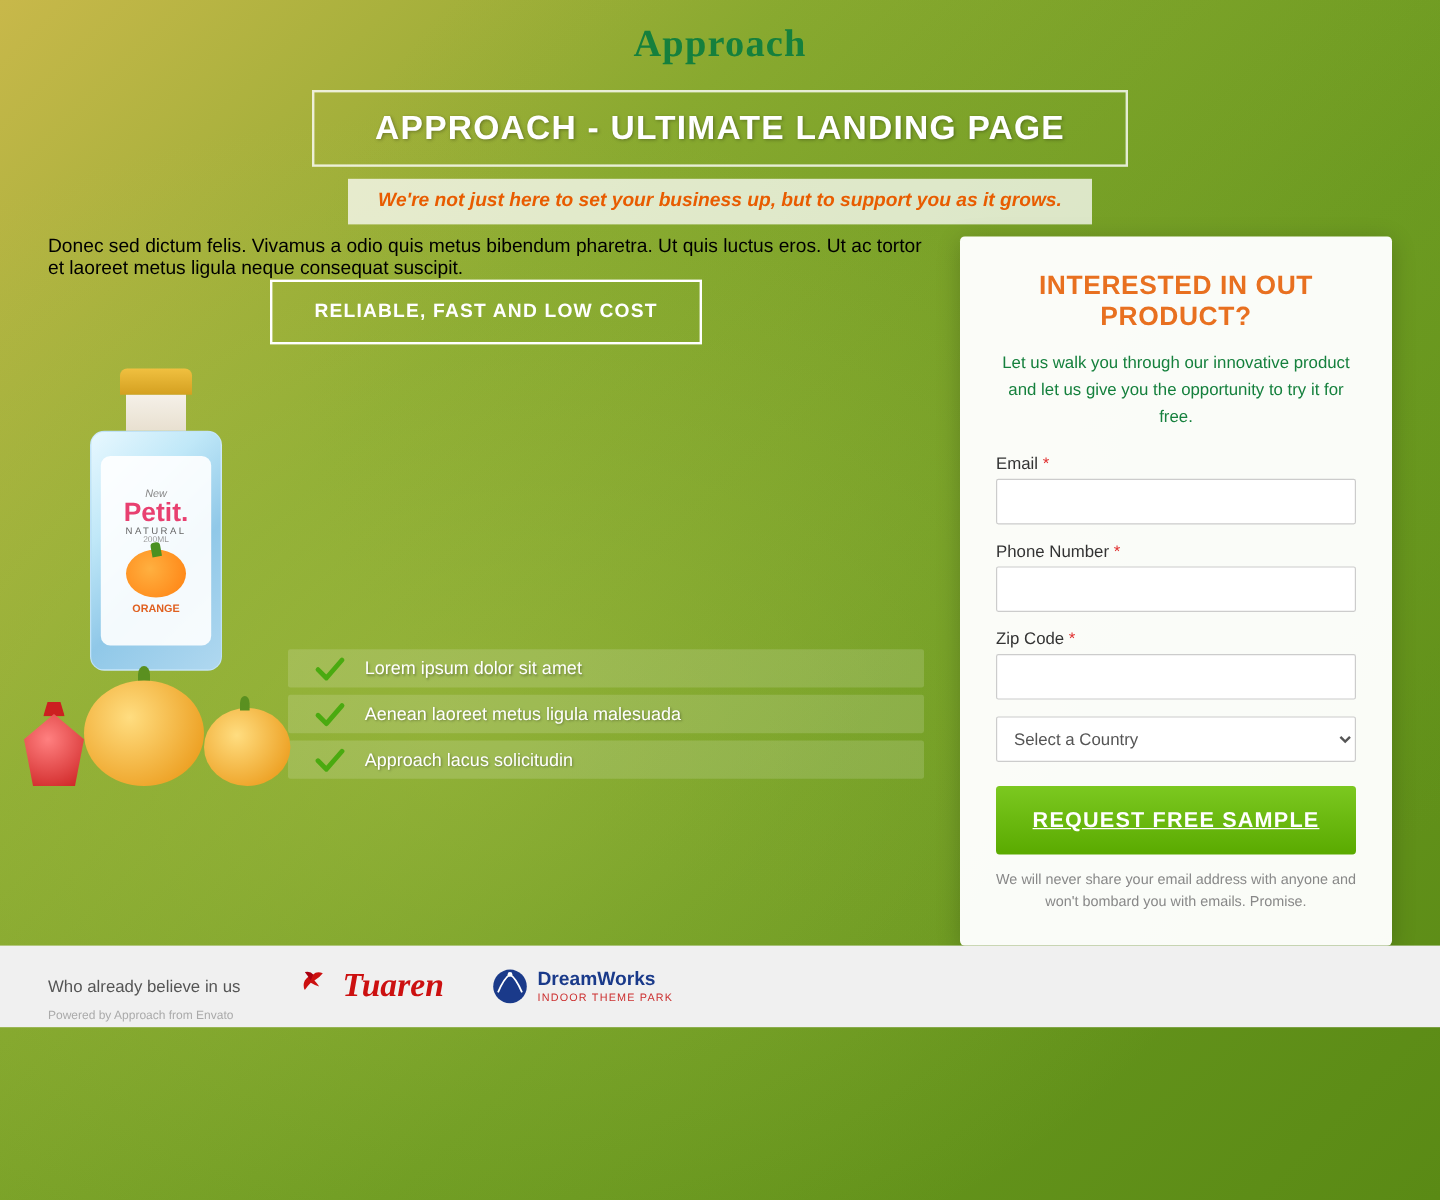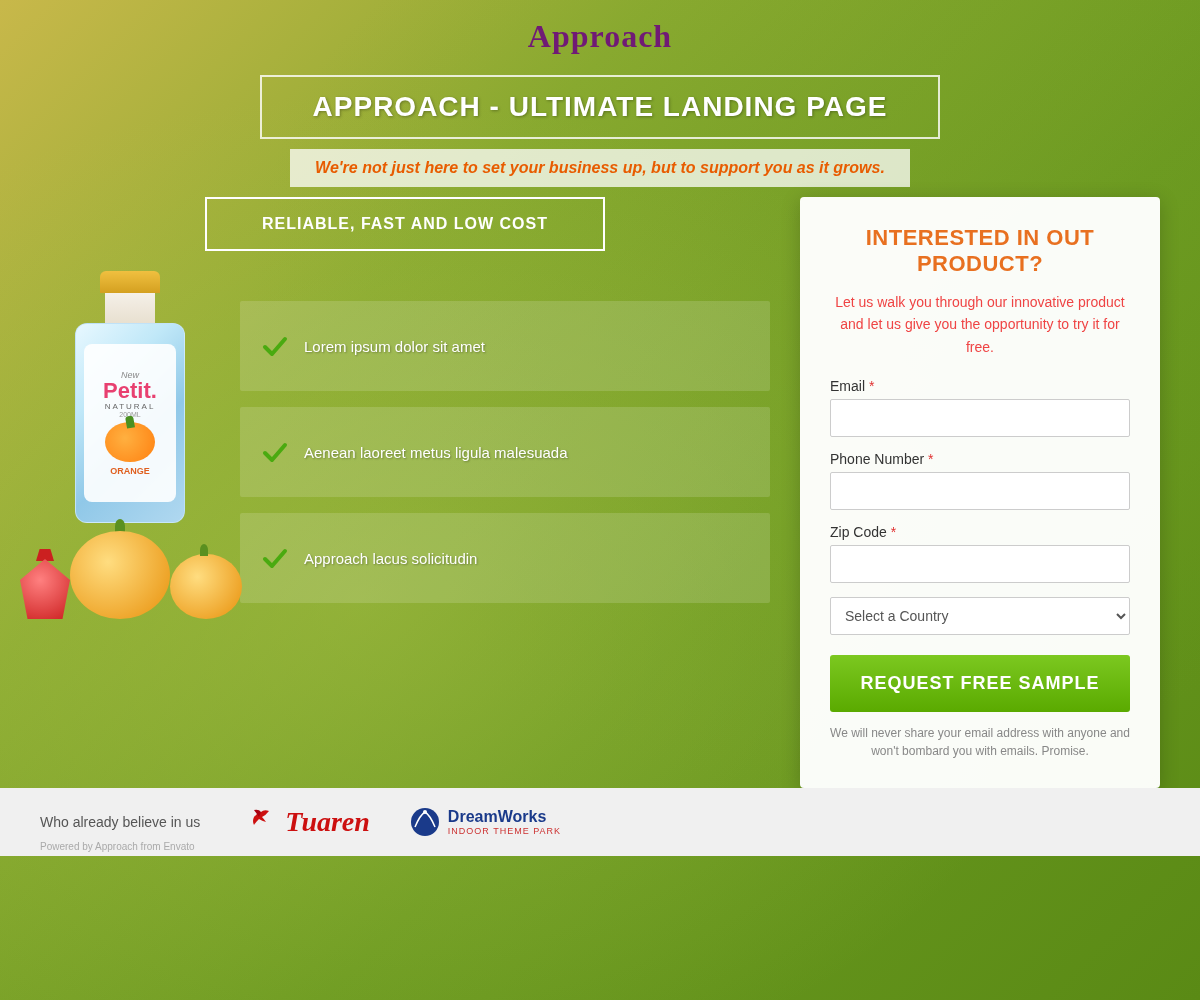--- a/index.html
+++ b/index.html
@@ -30,21 +30,21 @@
     .header {
       position: relative;
       z-index: 10;
       text-align: center;
       padding: 18px 0 10px;
     }
     .header .logo {
       font-family: 'Brush Script MT', cursive;
       font-size: 32px;
       font-weight: bold;
-      color: #701a75;
+      color: #15803d;
       letter-spacing: 1px;
     }
 
     
     .headline-box {
       position: relative;
       z-index: 10;
       margin: 10px auto;
       border: 2px solid rgba(255,255,255,0.8);
       width: 680px;
@@ -78,21 +78,21 @@
     .cta-btn {
       display: block;
       margin: 0 auto 20px;
       border: 2px solid #fff;
       background: transparent;
       color: #fff;
       font-size: 16px;
       font-weight: bold;
       letter-spacing: 1px;
       padding: 16px 30px;
-      width: 400px;
+      width: 360px;
       cursor: pointer;
       text-align: center;
     }
 
     
     .bottle {
       position: relative;
       width: 120px;
       height: 280px;
       margin-left: 30px;
@@ -165,22 +165,22 @@
       height: 12px;
       background: #4a9020;
       border-radius: 3px 3px 0 0;
       transform: translateX(-50%) rotate(-10deg);
     }
     .feature-item {
       display: flex;
       align-items: center;
       gap: 14px;
       background: rgba(255,255,255,0.15);
-      padding: 30px 20px;
-      margin-bottom: 16px;
+      padding: 1px 20px;
+      margin-bottom: 6px;
       border-radius: 2px;
     }
     .check-icon {
       width: 30px;
       height: 30px;
       flex-shrink: 0;
       display: flex;
       align-items: center;
       justify-content: center;
     }
@@ -227,21 +227,21 @@
     }
     .form-title {
       color: #e87020;
       font-size: 22px;
       font-weight: bold;
       text-align: center;
       margin-bottom: 14px;
       letter-spacing: 0.5px;
     }
     .form-subtitle {
-      color: #ef4444;
+      color: #15803d;
       font-size: 14px;
       text-align: center;
       line-height: 1.6;
       margin-bottom: 20px;
     }
     .form-group {
       margin-bottom: 14px;
     }
     .form-label {
       display: block;
@@ -278,20 +278,21 @@
       background: linear-gradient(180deg, #7cc820 0%, #5aaa00 100%);
       color: #fff;
       border: none;
       padding: 18px;
       font-size: 18px;
       font-weight: bold;
       letter-spacing: 1px;
       cursor: pointer;
       border-radius: 3px;
       margin-top: 6px;
+      text-decoration: underline;
     }
     .form-disclaimer {
       font-size: 12px;
       color: #888;
       text-align: center;
       margin-top: 12px;
       line-height: 1.5;
     }
 
     
@@ -363,20 +364,21 @@
 </div>
 
 <div class="subheadline-box">
   <p>We're not just here to set your business up, but to support you as it grows.</p>
 </div>
 
 <div class="main-wrapper">
 
   <div class="left-content">
 
+    <p class="description">Donec sed dictum felis. Vivamus a odio quis metus bibendum pharetra. Ut quis luctus eros. Ut ac tortor et laoreet metus ligula neque consequat suscipit.</p>
 
     <button class="cta-btn">RELIABLE, FAST AND LOW COST</button>
 
     <div class="product-features-row">
 
       <div class="product-col">
         <div class="bottle">
           <div class="bottle-cap"></div>
           <div class="bottle-neck"></div>
           <div class="bottle-body">

